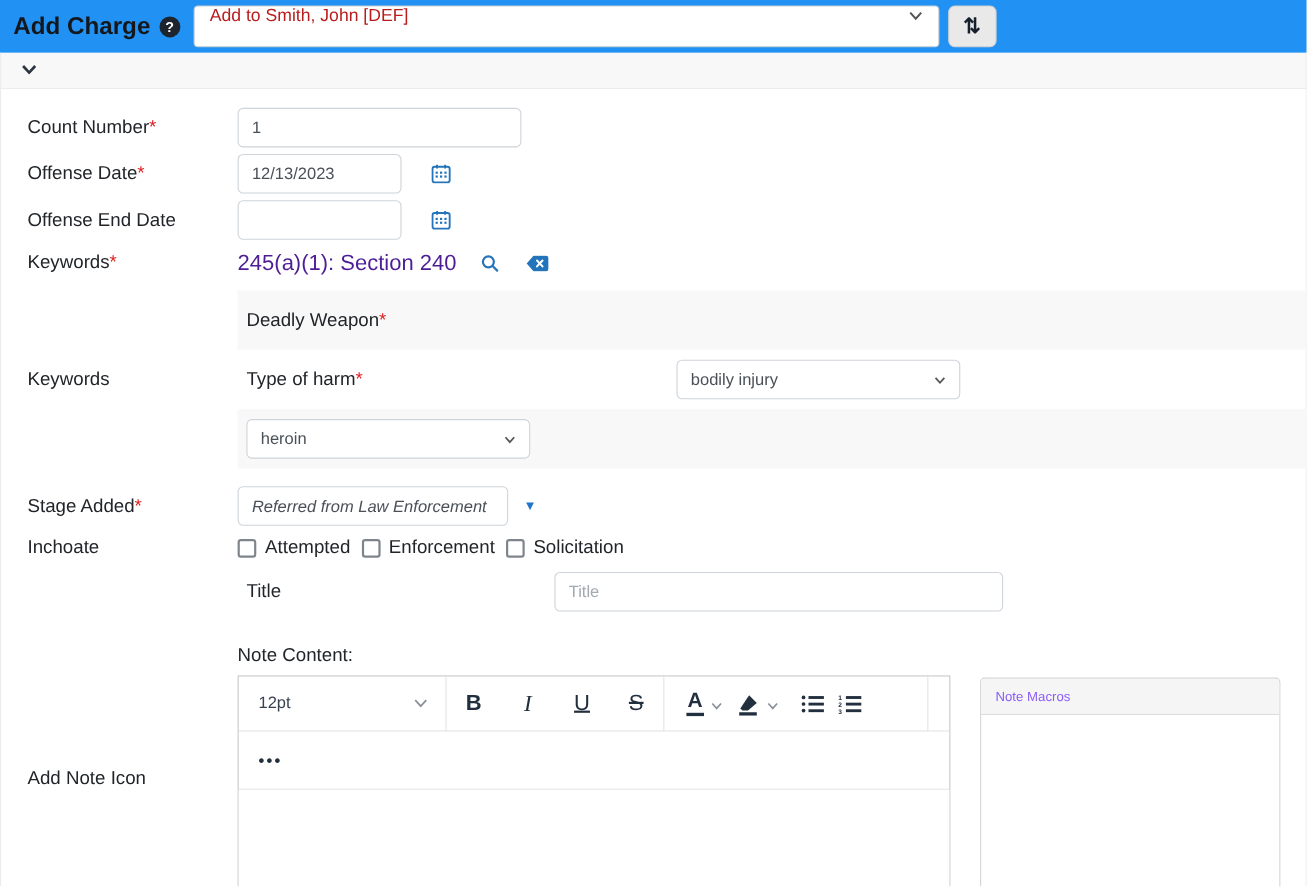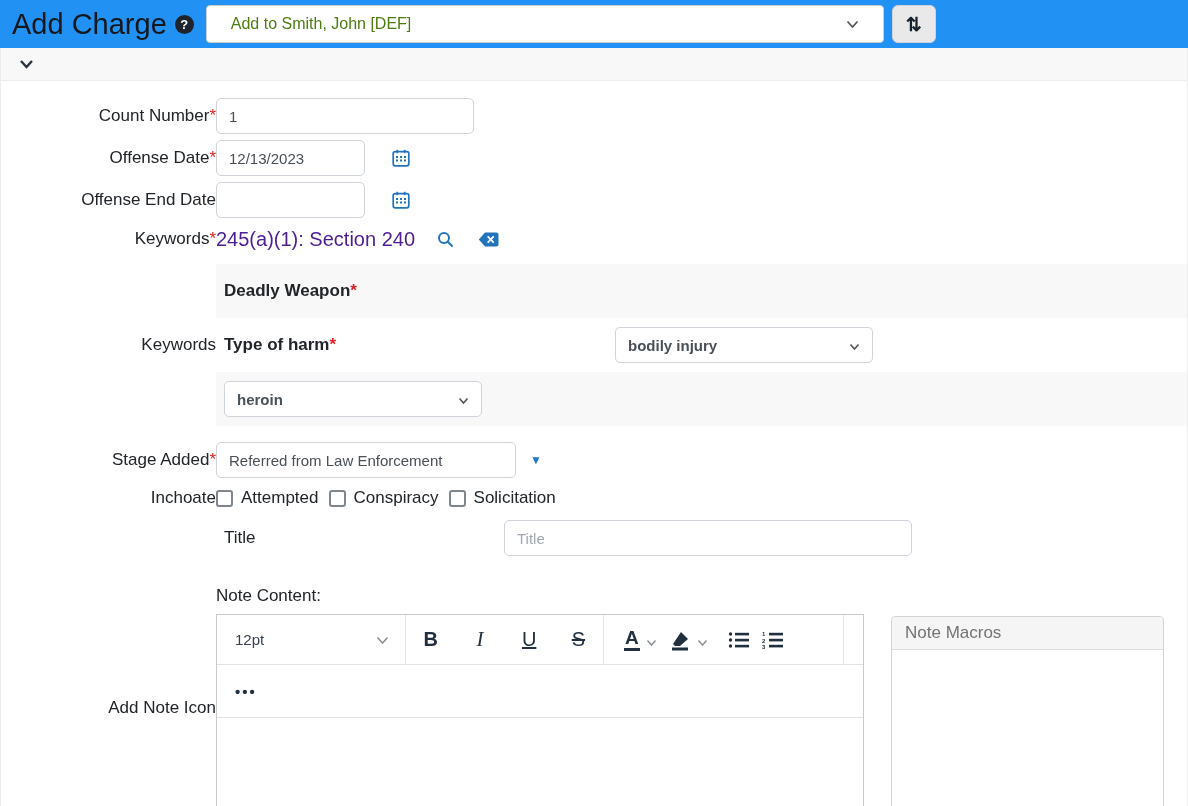--- a/index.html
+++ b/index.html
@@ -1,68 +1,68 @@
 <!DOCTYPE html>
 <html><head>
 <meta charset="utf-8">
 <style>
   * { margin:0; padding:0; box-sizing:border-box; }
   body { font-family:"Liberation Sans", sans-serif; background:#fff; }
   .page { width:1188px; height:806px; position:relative; overflow:hidden; background:#fff; color:#212529; }
 
   
   .top-bar { height:48px; background:#2192f3; display:flex; align-items:center; padding:0 10px; }
-  .top-title { font-size:29px; color:#14171c; margin-left:2px; }
+  .top-title { font-size:22px; color:#14171c; margin-left:2px;font-weight:bold; }
   .help-icon { width:19px; height:19px; border-radius:50%; background:#1d242e; color:#fff; font-size:13px;
                font-weight:bold; display:flex; align-items:center; justify-content:center; margin-left:8px; }
   .case-select { margin-left:12px; width:678px; height:38px; background:#fff; border:1px solid #c8ced4;
-                 border-radius:4px; display:flex; align-items:center; padding:0 24px; font-size:16px;
-                 color:#4d7c0f; position:relative; }
+                 border-radius:4px; display:flex; align-items:flex-start; padding:0 14px; font-size:16px;
+                 color:#b91c1c; position:relative; }
   .case-select .chev { margin-left:auto; }
   .swap-btn { margin-left:8px; width:44px; height:38px; background:#e9e9e9; border:1px solid #d2d2d2;
               border-radius:6px; display:flex; align-items:center; justify-content:center;
               font-size:19px; font-weight:bold; color:#16202c; cursor:pointer; }
 
   
   .collapse-bar { height:33px; background:#f8f8f8; border:1px solid #ececec; border-top:none;
                   display:flex; align-items:center; padding-left:18px; }
 
   
   .panel { border-left:1px solid #ececec; border-right:1px solid #ececec; background:#fff;
            height:725px; padding-top:17px; }
 
   .form-row { display:flex; align-items:center; margin:0 0 6px 24px; min-height:36px; }
-  .f-label { width:191px; flex:none; font-size:17px; color:#212529;text-align:right; }
+  .f-label { width:191px; flex:none; font-size:17px; color:#212529; }
   .req { color:#e02020; }
 
   .t-input { height:36px; border:1px solid #ced4da; border-radius:5px; padding:0 12px; font-size:15px;
              color:#495057; outline:none; font-family:"Liberation Sans", sans-serif; background:#fff; }
   .t-input::placeholder { color:#a2a9b0; }
   .w-count { width:258px; }
   .w-date  { width:149px; }
   .icon-btn { background:none; border:none; cursor:pointer; display:inline-flex; align-items:center; padding:0; }
   .cal-btn { margin-left:27px; }
 
   
   .statute-row { min-height:30px; margin-bottom:10px; }
   .statute-text { font-size:20px; color:#4c1d95; }
   .search-btn { margin-left:22px; }
   .clear-btn { margin-left:24px; }
 
   
-  .kw-row-wrap { flex:1;font-weight:bold; }
+  .kw-row-wrap { flex:1; }
   .kw-row { display:flex; align-items:center; height:54px; padding-left:8px; }
   .kw-row.striped { background:#f8f8f8; }
   .kw-label { width:391px; font-size:17px; color:#212529; }
   .sel-box { width:258px; height:36px; background:#fff; border:1px solid #ced4da; border-radius:5px;
              display:flex; align-items:center; padding:0 12px; font-size:15px; color:#495057; cursor:pointer; }
   .sel-box .chev { margin-left:auto; }
 
   
-  .stage-input { width:300px; display:flex; align-items:center; white-space:nowrap; overflow:hidden; }
+  .stage-input { width:246px; display:flex; align-items:center; white-space:nowrap; overflow:hidden;font-style:italic; }
   .stage-caret { color:#2077c9; font-size:12px; margin-left:14px; }
 
   
   .inchoate-row { min-height:28px; margin-bottom:8px; }
   .chk { width:17px; height:17px; border:2px solid #7f858d; border-radius:3px; background:#fff;
          display:inline-block; flex:none; cursor:pointer; }
   .chk-label { font-size:17px; margin:0 10px 0 8px; }
 
   
   .title-label { width:288px; font-size:17px; padding-left:8px; }
@@ -93,21 +93,21 @@
   .tb-sp { flex:1; }
   .tb-end { width:19px; flex:none; }
   .tb-row2 { height:53px; border-bottom:1px solid #e3e3e3; display:flex; align-items:center; padding-left:18px; }
   .dots { font-size:15px; font-weight:bold; letter-spacing:2px; color:#222f3e; cursor:pointer; }
   .editor-body { height:160px; background:#fff; }
 
   
   .macros { margin-left:27px; width:273px; border:1px solid #d4d4d4; border-radius:4px; margin-top:30px;
             height:280px; background:#fff; }
   .macros-hd { background:#f5f5f5; border-bottom:1px solid #dcdcdc; height:33px; display:flex;
-               align-items:center; padding:0 13px; font-size:17px; color:#737373;
+               align-items:center; padding:0 13px; font-size:12px; color:#8b5cf6;
                border-radius:4px 4px 0 0; }
 </style>
 </head>
 <body>
 
 <div class="page">
 
   <div class="top-bar">
     <span class="top-title">Add Charge</span>
     <span class="help-icon">?</span>
@@ -249,21 +249,21 @@
         <span>Referred from Law Enforcement</span>
       </div>
       <span class="stage-caret">▼</span>
     </div>
 
     <div class="form-row inchoate-row">
       <span class="f-label">Inchoate</span>
       <span class="chk"></span>
       <span class="chk-label">Attempted</span>
       <span class="chk"></span>
-      <span class="chk-label">Conspiracy</span>
+      <span class="chk-label">Enforcement</span>
       <span class="chk"></span>
       <span class="chk-label">Solicitation</span>
     </div>
 
     <div class="form-row" style="margin-top:6px;">
       <span class="f-label"></span>
       <span class="title-label">Title</span>
       <input class="t-input w-title" placeholder="Title" style="">
     </div>
 

